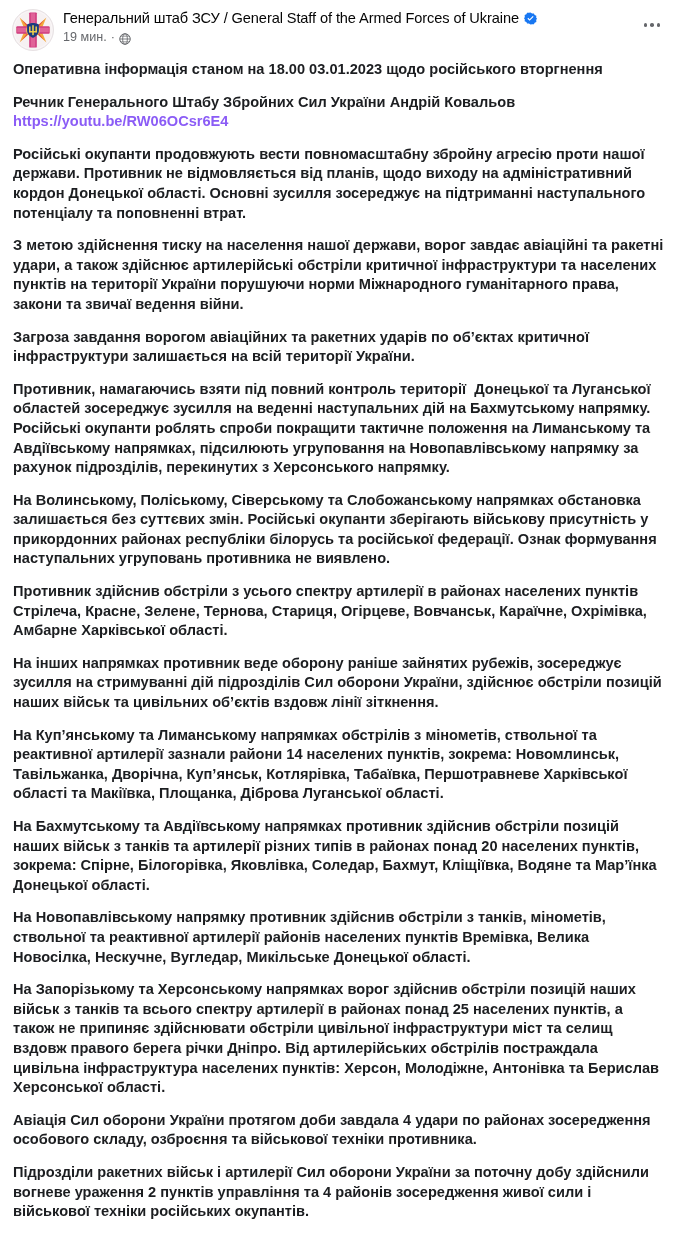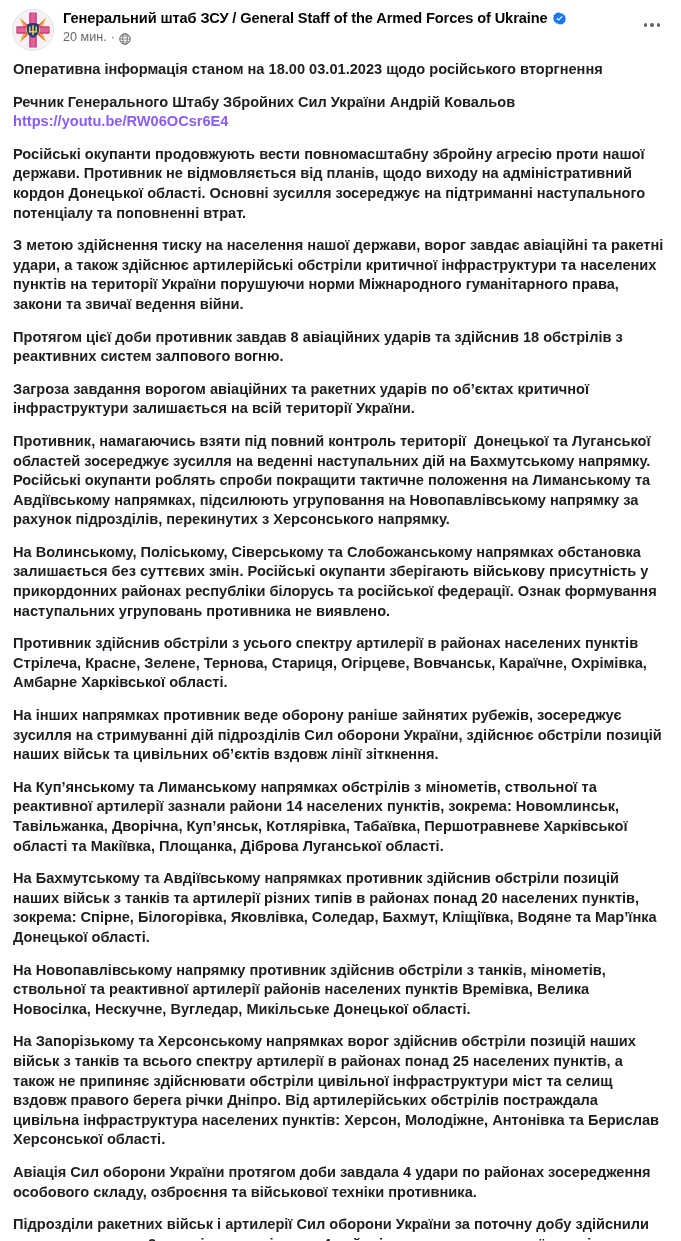--- a/index.html
+++ b/index.html
@@ -55,21 +55,21 @@
   }
 
   .name-row {
     display: flex;
     align-items: center;
     line-height: 17px;
     white-space: nowrap;
   }
   .page-name {
     font-size: 14.6px;
-    font-weight: 700;
+    font-weight: 400;
     color: #050505;
     letter-spacing: -0.1px;
   }
   .verified-badge {
     display: inline-flex;
     align-items: center;
     margin-left: 5px;
     flex: 0 0 auto;
   }
 
@@ -194,21 +194,21 @@
         <span class="page-name">Генеральний штаб ЗСУ / General Staff of the Armed Forces of Ukraine</span>
         <span class="verified-badge">
           <svg width="13" height="13" viewBox="0 0 16 16" aria-hidden="true">
             <path d="M8 0.6l1.9 1.3 2.3-.2 .9 2.1 2.1 .9-.2 2.3L16 8l-1 1.9 .2 2.3-2.1 .9-.9 2.1-2.3-.2L8 15.4l-1.9-1.3-2.3 .2-.9-2.1-2.1-.9 .2-2.3L0 8l1-1.9-.2-2.3 2.1-.9 .9-2.1 2.3 .2z" fill="#1877F2"></path>
             <path d="M6.9 10.9L4.2 8.2l1.05-1.06 1.65 1.64 3.9-3.9L11.85 5.9z" fill="#ffffff"></path>
           </svg>
         </span>
       </div>
 
       <div class="meta-row">
-        <span>20 мин.</span>
+        <span>19 мин.</span>
         <span class="meta-sep">·</span>
         <span class="globe-icon">
           <svg width="12" height="12" viewBox="0 0 16 16" aria-hidden="true">
             <circle cx="8" cy="8" r="7" fill="none" stroke="#65676b" stroke-width="1.3"></circle>
             <ellipse cx="8" cy="8" rx="3.1" ry="7" fill="none" stroke="#65676b" stroke-width="1.1"></ellipse>
             <line x1="1.1" y1="8" x2="14.9" y2="8" stroke="#65676b" stroke-width="1.1"></line>
             <path d="M2.6 4.2h10.8M2.6 11.8h10.8" stroke="#65676b" stroke-width="1" fill="none"></path>
           </svg>
         </span>
       </div>
@@ -222,21 +222,20 @@
     </div>
 
   </div>
 
   <div class="post-body" id="post-body">
       <p>Оперативна інформація станом на 18.00 03.01.2023 щодо російського вторгнення</p>
       <p class="tight">Речник Генерального Штабу Збройних Сил України Андрій Ковальов</p>
       <p><a class="post-link" href="#" style="color: #8b5cf6;">https://youtu.be/RW06OCsr6E4</a></p>
       <p>Російські окупанти продовжують вести повномасштабну збройну агресію проти нашої держави. Противник не відмовляється від планів, щодо виходу на адміністративний кордон Донецької області. Основні зусилля зосереджує на підтриманні наступального потенціалу та поповненні втрат.</p>
       <p>З метою здійснення тиску на населення нашої держави, ворог завдає авіаційні та ракетні удари, а також здійснює артилерійські обстріли критичної інфраструктури та населених пунктів на території України порушуючи норми Міжнародного гуманітарного права, закони та звичаї ведення війни.</p>
-      <p>Протягом цієї доби противник завдав 8 авіаційних ударів та здійснив 18 обстрілів з реактивних систем залпового вогню.</p>
       <p>Загроза завдання ворогом авіаційних та ракетних ударів по об’єктах критичної інфраструктури залишається на всій території України.</p>
       <p>Противник, намагаючись взяти під повний контроль території  Донецької та Луганської областей зосереджує зусилля на веденні наступальних дій на Бахмутському напрямку. Російські окупанти роблять спроби покращити тактичне положення на Лиманському та Авдіївському напрямках, підсилюють угруповання на Новопавлівському напрямку за рахунок підрозділів, перекинутих з Херсонського напрямку.</p>
       <p>На Волинському, Поліському, Сіверському та Слобожанському напрямках обстановка залишається без суттєвих змін. Російські окупанти зберігають військову присутність у прикордонних районах республіки білорусь та російської федерації. Ознак формування наступальних угруповань противника не виявлено.</p>
       <p>Противник здійснив обстріли з усього спектру артилерії в районах населених пунктів Стрілеча, Красне, Зелене, Тернова, Стариця, Огірцеве, Вовчанськ, Караїчне, Охрімівка, Амбарне Харківської області.</p>
       <p>На інших напрямках противник веде оборону раніше зайнятих рубежів, зосереджує зусилля на стримуванні дій підрозділів Сил оборони України, здійснює обстріли позицій наших військ та цивільних об’єктів вздовж лінії зіткнення.</p>
       <p>На Куп’янському та Лиманському напрямках обстрілів з мінометів, ствольної та реактивної артилерії зазнали райони 14 населених пунктів, зокрема: Новомлинськ, Тавільжанка, Дворічна, Куп’янськ, Котлярівка, Табаївка, Першотравневе Харківської області та Макіївка, Площанка, Діброва Луганської області.</p>
       <p>На Бахмутському та Авдіївському напрямках противник здійснив обстріли позицій наших військ з танків та артилерії різних типів в районах понад 20 населених пунктів, зокрема: Спірне, Білогорівка, Яковлівка, Соледар, Бахмут, Кліщіївка, Водяне та Мар’їнка Донецької області.</p>
       <p>На Новопавлівському напрямку противник здійснив обстріли з танків, мінометів, ствольної та реактивної артилерії районів населених пунктів Времівка, Велика Новосілка, Нескучне, Вугледар, Микільське Донецької області.</p>
       <p>На Запорізькому та Херсонському напрямках ворог здійснив обстріли позицій наших військ з танків та всього спектру артилерії в районах понад 25 населених пунктів, а також не припиняє здійснювати обстріли цивільної інфраструктури міст та селищ вздовж правого берега річки Дніпро. Від артилерійських обстрілів постраждала цивільна інфраструктура населених пунктів: Херсон, Молодіжне, Антонівка та Берислав Херсонської області.</p>
       <p>Авіація Сил оборони України протягом доби завдала 4 удари по районах зосередження особового складу, озброєння та військової техніки противника.</p>

